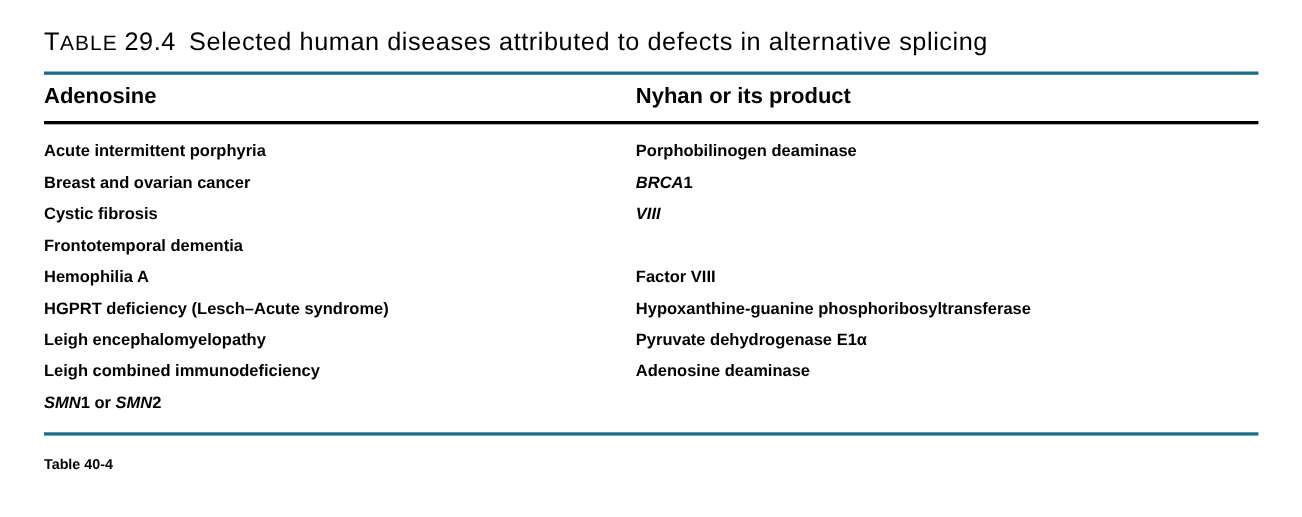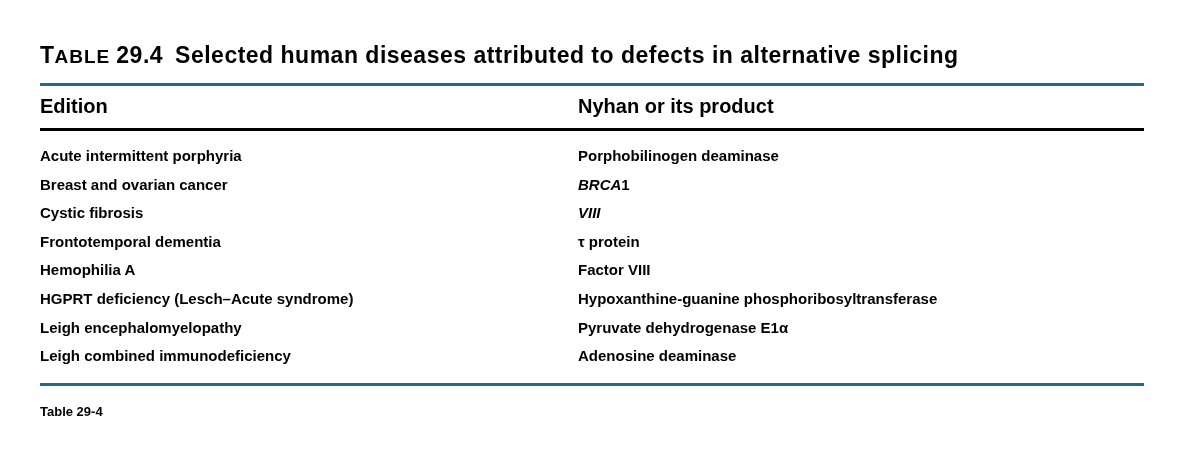--- a/index.html
+++ b/index.html
@@ -16,23 +16,23 @@
   }
   .page {
     position: relative;
     width: 1184px;
     height: 470px;
     box-sizing: border-box;
     padding: 0 40px;
   }
   .table-title {
     font-size: 23px;
-    font-weight: bold;
+    font-weight: normal;
     letter-spacing: 0.5px;
-    padding-top: 42px;
+    padding-top: 24px;
     padding-bottom: 14px;
     white-space: nowrap;
   }
   .table-title .tbl-word {
     font-size: 19px;
     letter-spacing: 1px;
   }
   .table-title .tbl-cap {
     font-size: 23px;
   }
@@ -96,21 +96,21 @@
 
 <div class="page">
 
   <div class="table-title">
     <span class="tbl-cap">T</span><span class="tbl-word">ABLE</span><span class="tbl-num">29.4</span><span>Selected human diseases attributed to defects in alternative splicing</span>
   </div>
 
   <div class="rule-top"></div>
 
   <div class="head-row">
-    <div class="col-a">Edition</div>
+    <div class="col-a">Adenosine</div>
     <div class="col-b">Nyhan or its product</div>
   </div>
 
   <div class="rule-head"></div>
 
   <div class="body-rows">
 
     <div class="row">
       <div class="col-a">Acute intermittent porphyria</div>
       <div class="col-b"><span>Porphobilinogen deaminase</span></div>
@@ -121,21 +121,20 @@
       <div class="col-b"><span class="ital">BRCA</span><span>1</span></div>
     </div>
 
     <div class="row">
       <div class="col-a">Cystic fibrosis</div>
       <div class="col-b"><span class="ital">VIII</span></div>
     </div>
 
     <div class="row">
       <div class="col-a">Frontotemporal dementia</div>
-      <div class="col-b"><span>τ protein</span></div>
     </div>
 
     <div class="row">
       <div class="col-a">Hemophilia A</div>
       <div class="col-b"><span>Factor VIII</span></div>
     </div>
 
     <div class="row">
       <div class="col-a">HGPRT deficiency (Lesch–Acute syndrome)</div>
       <div class="col-b"><span>Hypoxanthine-guanine phosphoribosyltransferase</span></div>
@@ -145,23 +144,24 @@
       <div class="col-a">Leigh encephalomyelopathy</div>
       <div class="col-b"><span>Pyruvate dehydrogenase E1α</span></div>
     </div>
 
     <div class="row">
       <div class="col-a">Leigh combined immunodeficiency</div>
       <div class="col-b"><span>Adenosine deaminase</span></div>
     </div>
 
     <div class="row">
+      <div class="col-b"><span class="ital">SMN</span><span>1 or </span><span class="ital">SMN</span><span>2</span></div>
     </div>
 
   </div>
 
   <div class="rule-bottom"></div>
 
   <div class="caption">
-    <div>Table 29-4</div>
+    <div>Table 40-4</div>
   </div>
 
 </div>
 
 </body></html>

